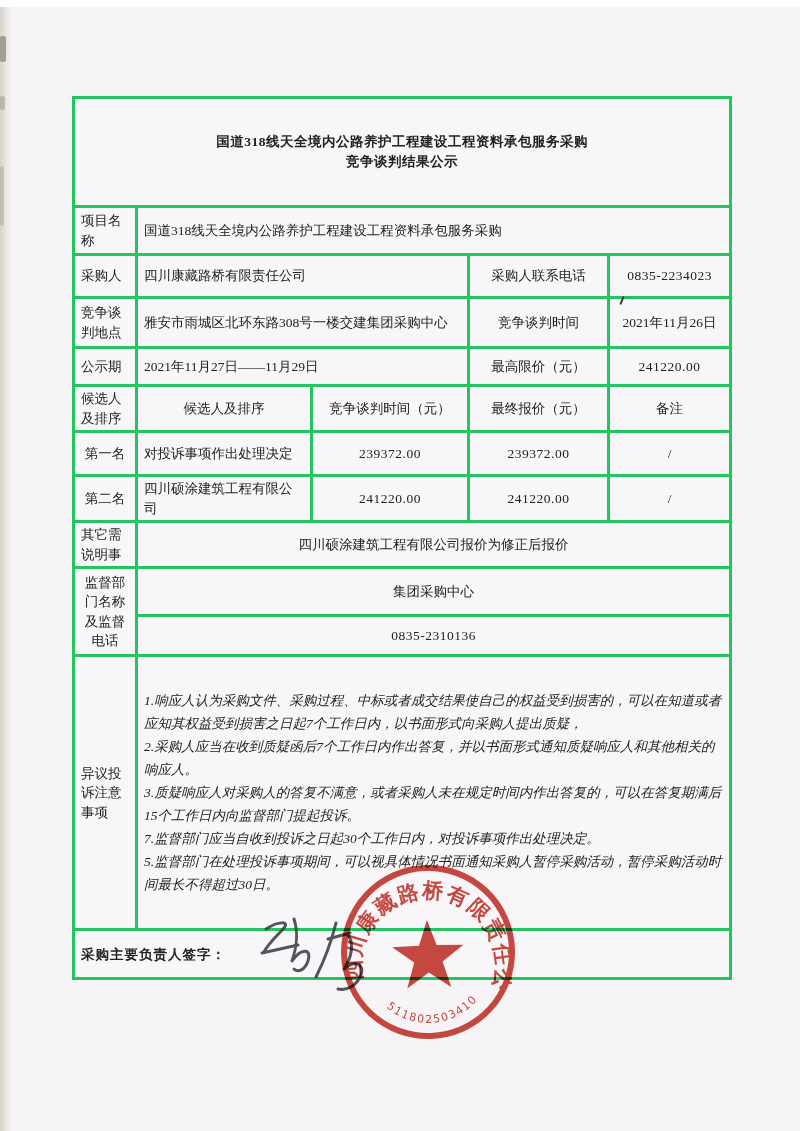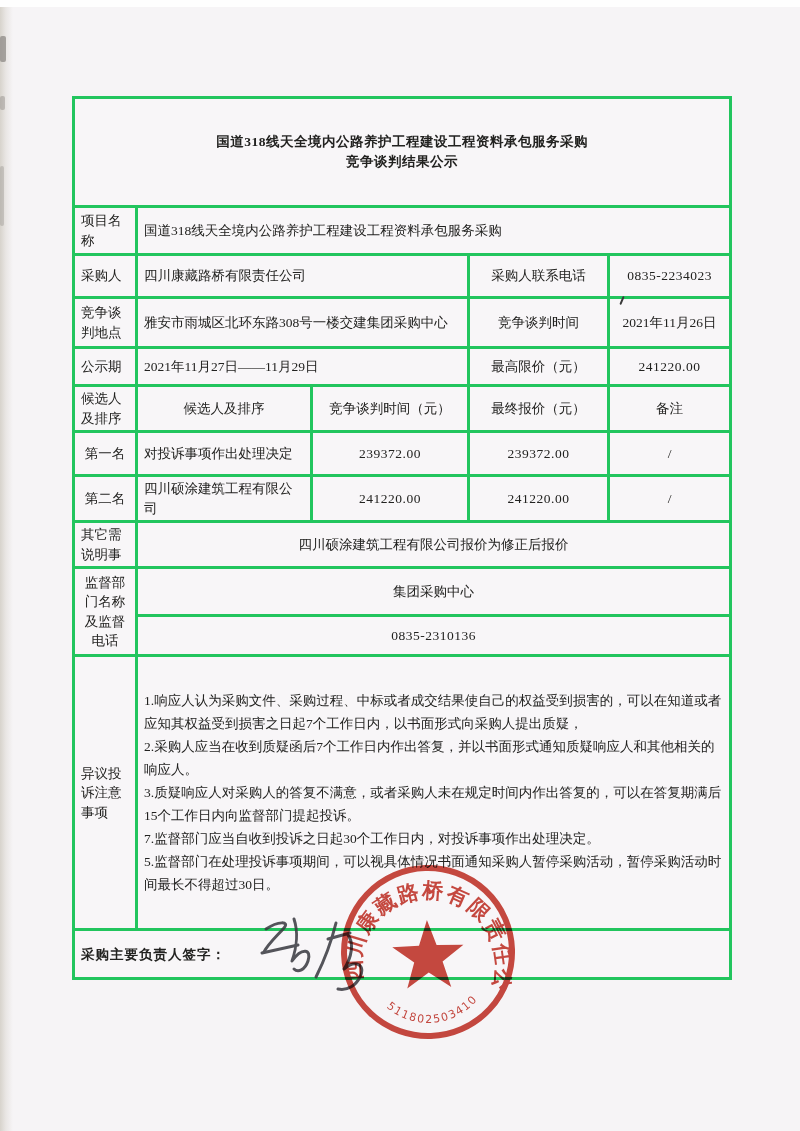--- a/index.html
+++ b/index.html
@@ -60,21 +60,21 @@
   }
   td.lbl{padding-left:5px;padding-right:4px;}
   td.lbl-c{text-align:center;padding-left:3px;padding-right:3px;}
   td.val{padding-left:9px;}
   td.c{text-align:center;}
   td.hdr{text-align:center;font-size:14px;}
   .num-md{font-size:12px;letter-spacing:.5px;font-family:"Liberation Serif","DejaVu Serif",serif;}
   .num-sm{font-size:11px;letter-spacing:.5px;}
   .phone{font-size:14px;letter-spacing:.5px;}
   .slash{font-size:14px;color:#555;}
-  td.objection-cell{padding:8px 10px;}
+  td.objection-cell{padding:8px 10px;font-style:italic;}
   .objection-line{font-size:13.5px;line-height:23px;text-align:left;}
   td.sign-cell{font-size:14px;font-weight:bold;padding-left:14px;letter-spacing:1px;}
 
   .seal{
     position:absolute;left:337px;top:860px;width:182px;height:182px;
     mix-blend-mode:multiply;opacity:.92;
     transform:rotate(-2deg);
     z-index:5;
   }
   .signature{

